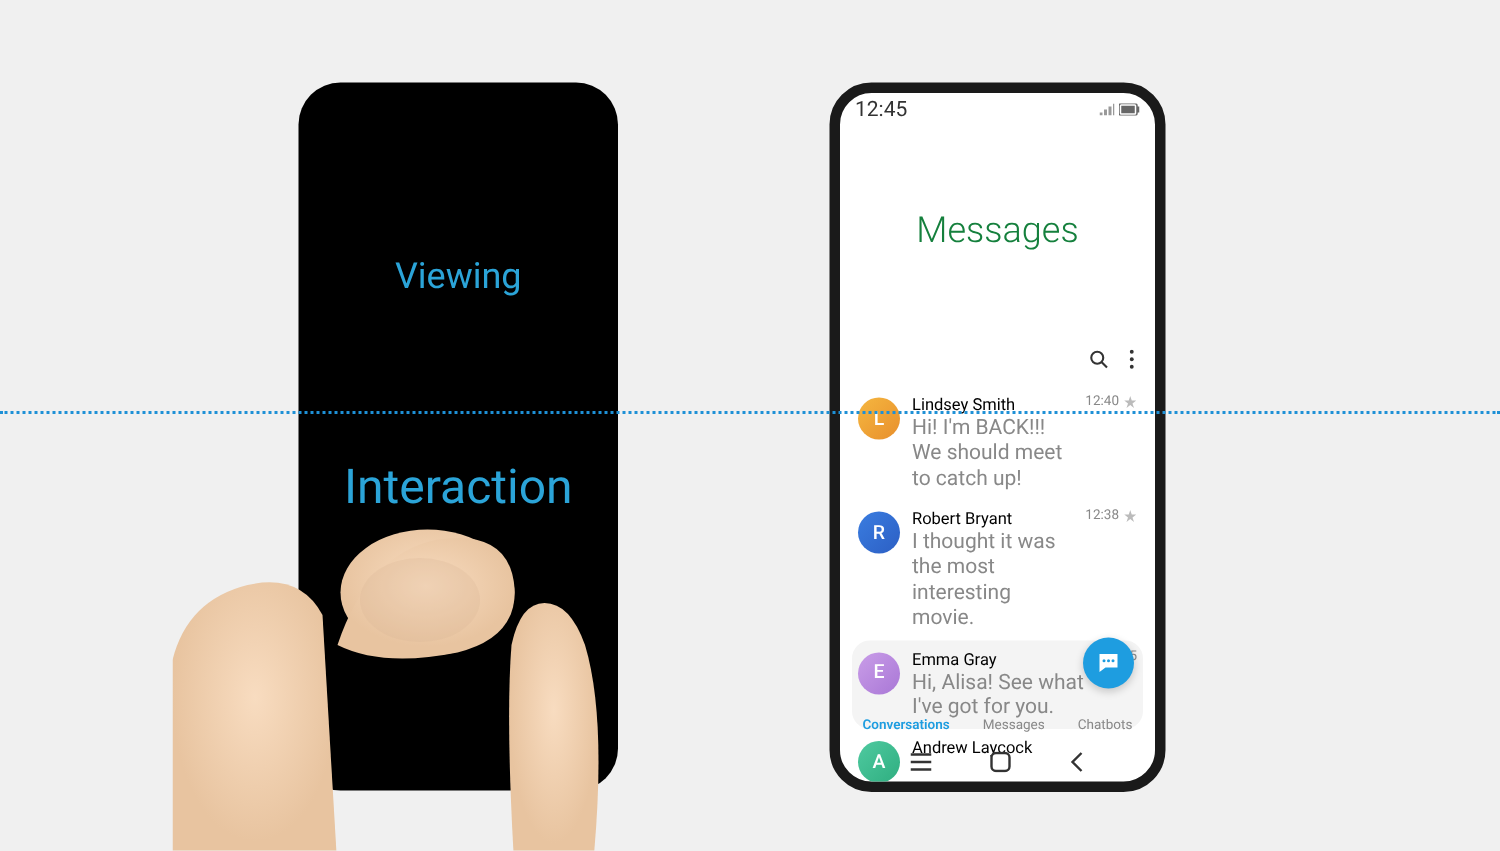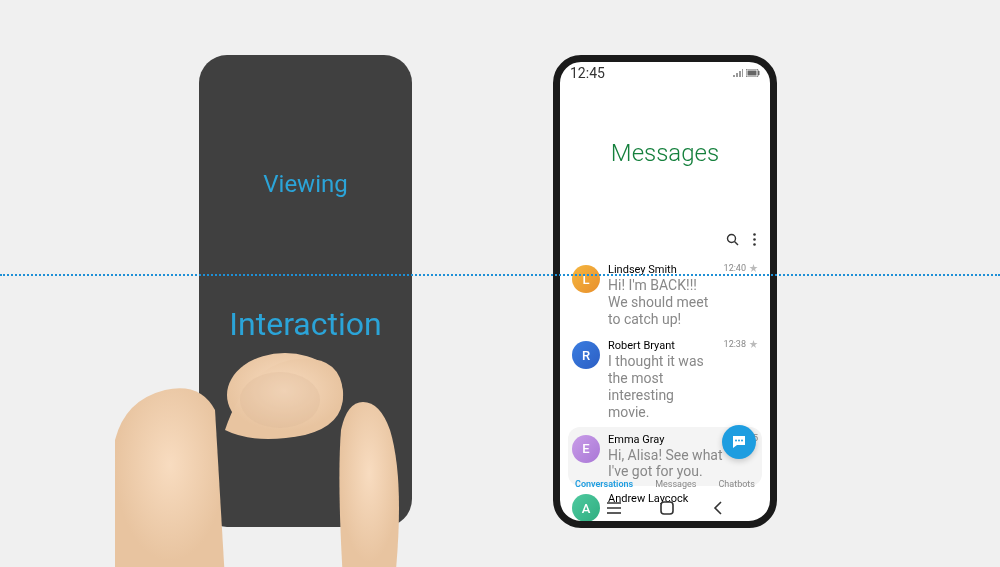--- a/index.html
+++ b/index.html
@@ -18,21 +18,21 @@
       top: 274px;
       border-top: 2px dotted #1e90d6;
       z-index: 5;
     }
     .left-phone {
       position: absolute;
       left: 199px;
       top: 55px;
       width: 213px;
       height: 472px;
-      background: #404040;
+      background: #000000;
       border-radius: 28px;
       z-index: 3;
     }
     .viewing-label {
       position: absolute;
       top: 115px;
       left: 0;
       right: 0;
       text-align: center;
       color: #2ba4d8;

